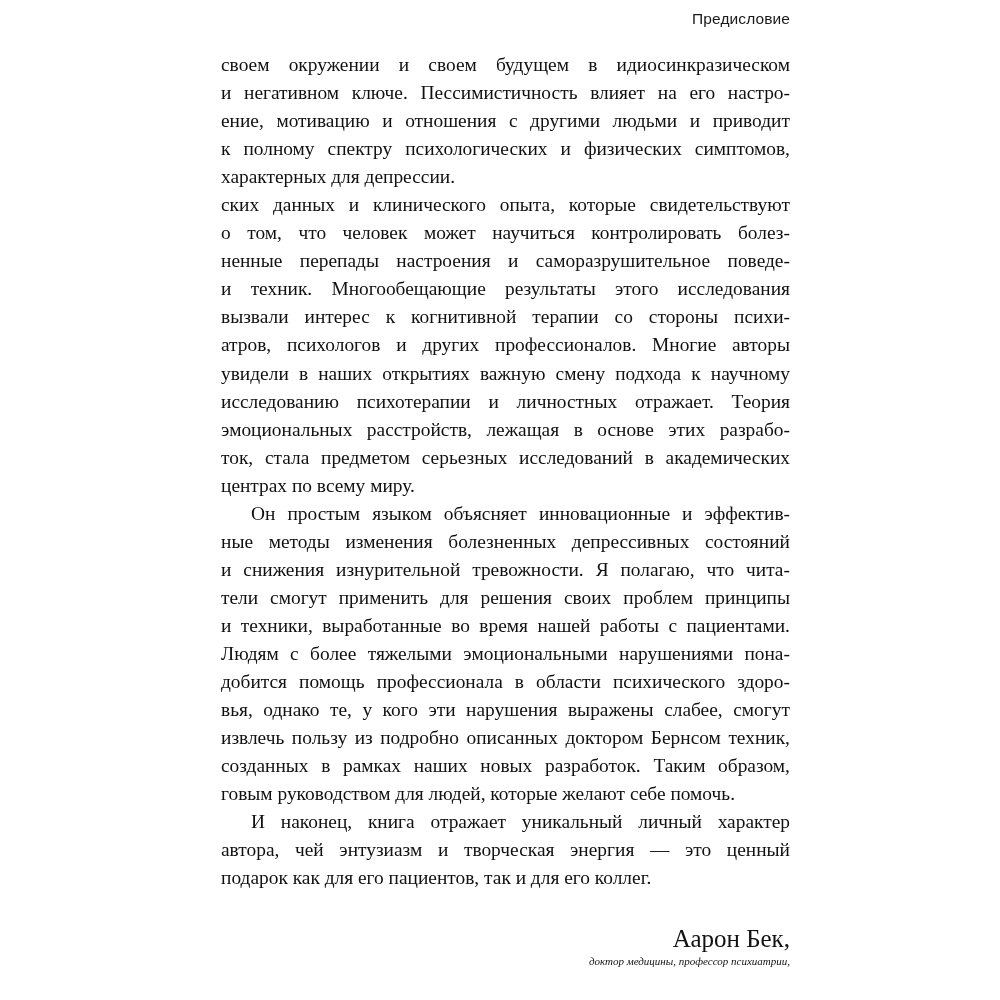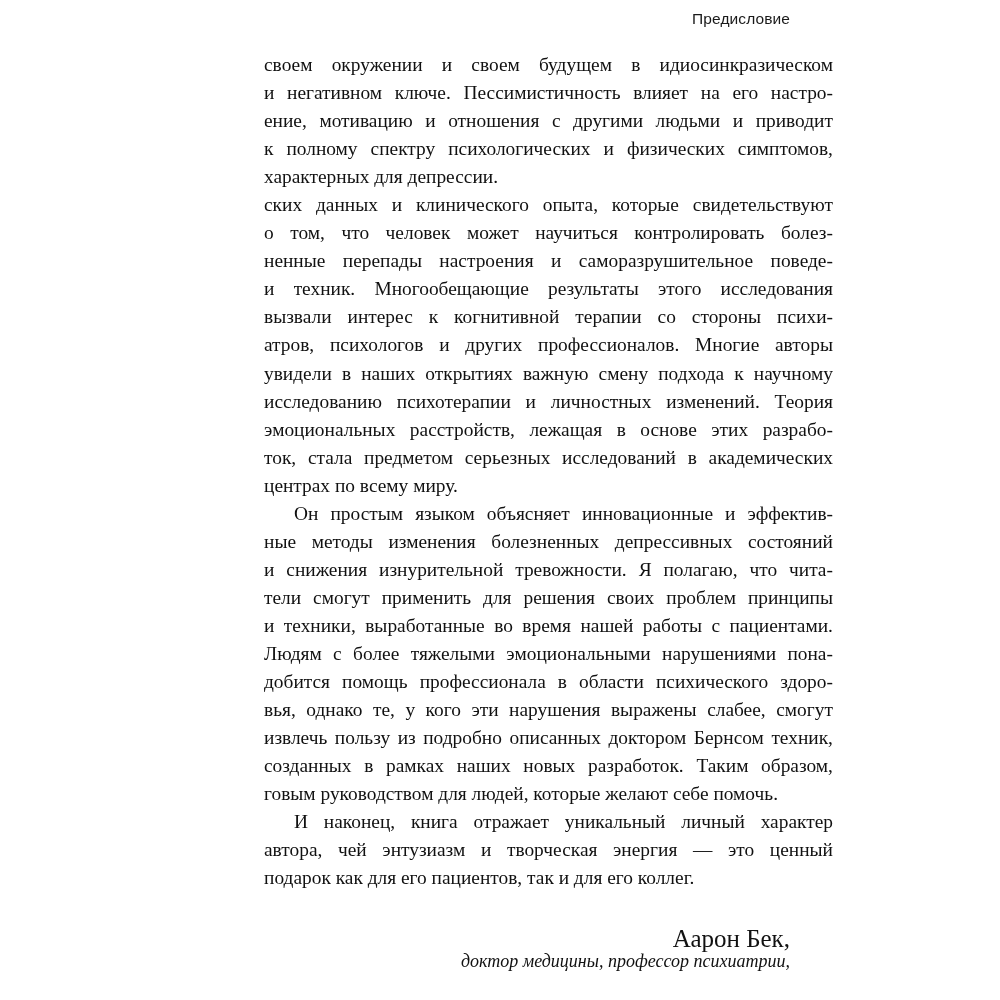--- a/index.html
+++ b/index.html
@@ -33,21 +33,20 @@
     line-height: 19px;
     color: #1a1a1a;
     letter-spacing: 0.1px;
   }
   
   .text-column {
     position: absolute;
     left: 221px;
     top: 51px;
     width: 569px;
-    margin-left: 43px;
   }
   .para {
     margin: 0;
     font-size: 19.4px;
     line-height: 28.05px;
     color: #111111;
     text-align: left;
   }
   .jline {
     display: flex;
@@ -75,21 +74,21 @@
     width: 569px;
     text-align: right;
   }
   .sig-name {
     font-size: 25px;
     line-height: 25px;
     color: #111111;
   }
   .sig-line {
     font-style: italic;
-    font-size: 18px;
+    font-size: 11px;
     line-height: 21.5px;
     color: #111111;
   }
 </style>
 </head>
 <body>
 
 <div class="page">
 
   <div class="running-head">Предисловие</div>
@@ -103,21 +102,21 @@
         <div class="jline ragged"><span class="w">характерных для депрессии.</span></div>
       </div>
       <div class="para">
         <div class="jline"><span class="w">ских</span><span class="w">данных</span><span class="w">и</span><span class="w">клинического</span><span class="w">опыта,</span><span class="w">которые</span><span class="w">свидетельствуют</span></div>
         <div class="jline"><span class="w">о</span><span class="w">том,</span><span class="w">что</span><span class="w">человек</span><span class="w">может</span><span class="w">научиться</span><span class="w">контролировать</span><span class="w">болез-</span></div>
         <div class="jline"><span class="w">ненные</span><span class="w">перепады</span><span class="w">настроения</span><span class="w">и</span><span class="w">саморазрушительное</span><span class="w">поведе-</span></div>
         <div class="jline"><span class="w">и</span><span class="w">техник.</span><span class="w">Многообещающие</span><span class="w">результаты</span><span class="w">этого</span><span class="w">исследования</span></div>
         <div class="jline"><span class="w">вызвали</span><span class="w">интерес</span><span class="w">к</span><span class="w">когнитивной</span><span class="w">терапии</span><span class="w">со</span><span class="w">стороны</span><span class="w">психи-</span></div>
         <div class="jline"><span class="w">атров,</span><span class="w">психологов</span><span class="w">и</span><span class="w">других</span><span class="w">профессионалов.</span><span class="w">Многие</span><span class="w">авторы</span></div>
         <div class="jline"><span class="w">увидели</span><span class="w">в</span><span class="w">наших</span><span class="w">открытиях</span><span class="w">важную</span><span class="w">смену</span><span class="w">подхода</span><span class="w">к</span><span class="w">научному</span></div>
-        <div class="jline"><span class="w">исследованию</span><span class="w">психотерапии</span><span class="w">и</span><span class="w">личностных</span><span class="w">изменений.</span><span class="w">Теория</span></div>
+        <div class="jline"><span class="w">исследованию</span><span class="w">психотерапии</span><span class="w">и</span><span class="w">личностных</span><span class="w">отражает.</span><span class="w">Теория</span></div>
         <div class="jline"><span class="w">эмоциональных</span><span class="w">расстройств,</span><span class="w">лежащая</span><span class="w">в</span><span class="w">основе</span><span class="w">этих</span><span class="w">разрабо-</span></div>
         <div class="jline"><span class="w">ток,</span><span class="w">стала</span><span class="w">предметом</span><span class="w">серьезных</span><span class="w">исследований</span><span class="w">в</span><span class="w">академических</span></div>
         <div class="jline ragged"><span class="w">центрах по всему миру.</span></div>
       </div>
       <div class="para">
         <div class="jline indent"><span class="w">Он</span><span class="w">простым</span><span class="w">языком</span><span class="w">объясняет</span><span class="w">инновационные</span><span class="w">и</span><span class="w">эффектив-</span></div>
         <div class="jline"><span class="w">ные</span><span class="w">методы</span><span class="w">изменения</span><span class="w">болезненных</span><span class="w">депрессивных</span><span class="w">состояний</span></div>
         <div class="jline"><span class="w">и</span><span class="w">снижения</span><span class="w">изнурительной</span><span class="w">тревожности.</span><span class="w">Я</span><span class="w">полагаю,</span><span class="w">что</span><span class="w">чита-</span></div>
         <div class="jline"><span class="w">тели</span><span class="w">смогут</span><span class="w">применить</span><span class="w">для</span><span class="w">решения</span><span class="w">своих</span><span class="w">проблем</span><span class="w">принципы</span></div>
         <div class="jline"><span class="w">и</span><span class="w">техники,</span><span class="w">выработанные</span><span class="w">во</span><span class="w">время</span><span class="w">нашей</span><span class="w">работы</span><span class="w">с</span><span class="w">пациентами.</span></div>

